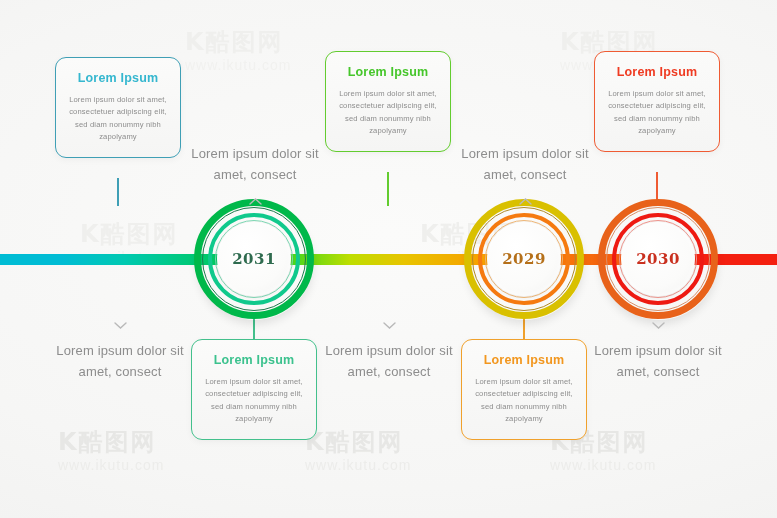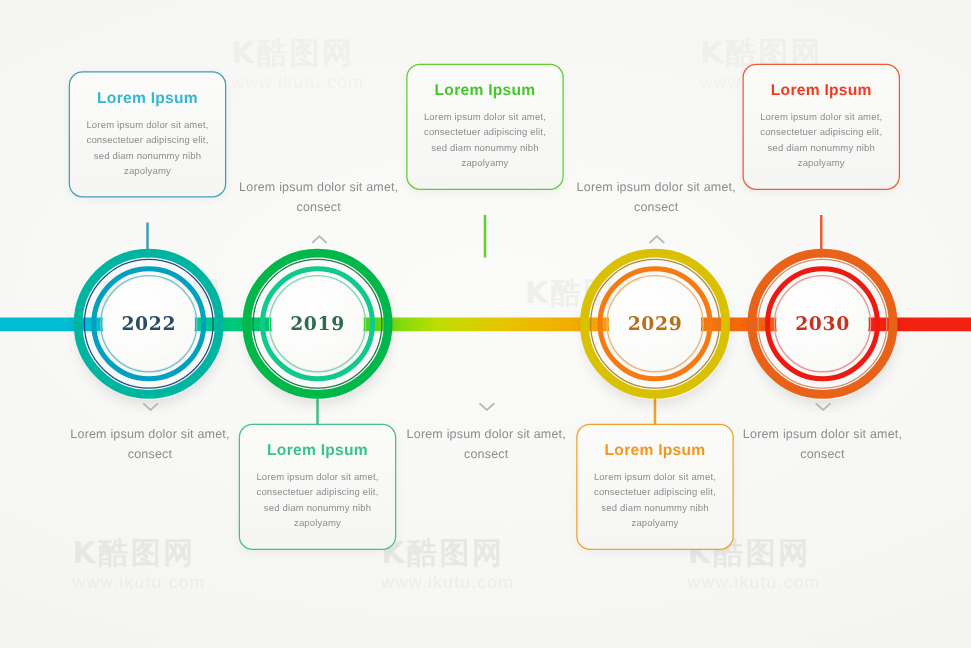--- a/index.html
+++ b/index.html
@@ -62,21 +62,21 @@
         background:linear-gradient(180deg,#fbfbfa 0%,#f5f5f4 100%);
         padding:13px 11px 14px;z-index:4;
         box-shadow:0 2px 7px rgba(0,0,0,.045);}
   .card .ttl{font-size:12.5px;font-weight:700;text-align:center;
              letter-spacing:.2px;margin:0 0 9px;}
   .card .body{font-size:7.6px;line-height:1.62;color:#8d8d8d;text-align:center;
               letter-spacing:.15px;margin:0;}
 
   
   .plab{position:absolute;width:150px;z-index:4;text-align:center;}
-  .plab .body{font-size:10px;line-height:1.62;color:#8d8d8d;letter-spacing:.15px;margin:0;}
+  .plab .body{font-size:13px;line-height:1.62;color:#8d8d8d;letter-spacing:.15px;margin:0;}
   .chev{display:block;margin:0 auto;width:13px;height:7px;}
   .chev svg{display:block;}
 </style>
 </head>
 <body>
 
 <div id="stage">
 
   <div class="wm" style="left:58px;top:430px;">
     <div class="cn">K酷图网</div>
@@ -108,29 +108,20 @@
   </div>
 
   <div id="bar"></div>
 
   <div class="card" style="left:55px;top:57px;border-color:#3f9fb5;">
     <p class="ttl" style="color:#35b7cf;">Lorem Ipsum</p>
     <p class="body">Lorem ipsum dolor sit amet, consectetuer adipiscing elit, sed diam nonummy nibh zapolyamy</p>
   </div>
   <div class="stem" style="left:117px;top:178px;height:28px;background:#3f9fb5;"></div>
 
-  <div class="node" style="left:56px;">
-    <div class="ring r-shadow"></div>
-    <div class="ring r-outer" style="border-color:#00b5a0;"></div>
-    <div class="ring r-thin1" style="border-color:#1b4f8a;"></div>
-    <div class="ring r-mid" style="border-color:#00a0c0;"></div>
-    <div class="ring r-thin2" style="border-color:#6fc7cf;"></div>
-    <div class="ring r-core"></div>
-    <div class="year" style="color:#2a4d66;">2022</div>
-  </div>
 
   <div class="plab" style="left:45px;top:322px;">
     <span class="chev">
       <svg viewBox="0 0 13 7">
           <path d="M1 1 L6.5 6 L12 1" fill="none" stroke="#b9b9b9" stroke-width="1.4" stroke-linecap="round"></path>
         </svg>
     </span>
     <p class="body" style="margin-top:11px;">Lorem ipsum dolor sit amet, consect</p>
   </div>
 
@@ -143,21 +134,21 @@
     </span>
   </div>
 
   <div class="node" style="left:191px;">
     <div class="ring r-shadow"></div>
     <div class="ring r-outer" style="border-color:#00b84a;"></div>
     <div class="ring r-thin1" style="border-color:#1e7a4e;"></div>
     <div class="ring r-mid" style="border-color:#10c98c;"></div>
     <div class="ring r-thin2" style="border-color:#7fd9b5;"></div>
     <div class="ring r-core"></div>
-    <div class="year" style="color:#2f6b4f;">2019</div>
+    <div class="year" style="color:#2f6b4f;">2031</div>
   </div>
 
   <div class="stem" style="left:253px;top:312px;height:28px;background:#43c08c;"></div>
   <div class="card" style="left:191px;top:339px;border-color:#43c08c;">
     <p class="ttl" style="color:#3cc28e;">Lorem Ipsum</p>
     <p class="body">Lorem ipsum dolor sit amet, consectetuer adipiscing elit, sed diam nonummy nibh zapolyamy</p>
   </div>
 
   <div class="card" style="left:325px;top:51px;border-color:#63cc2f;">
     <p class="ttl" style="color:#46c62b;">Lorem Ipsum</p>

